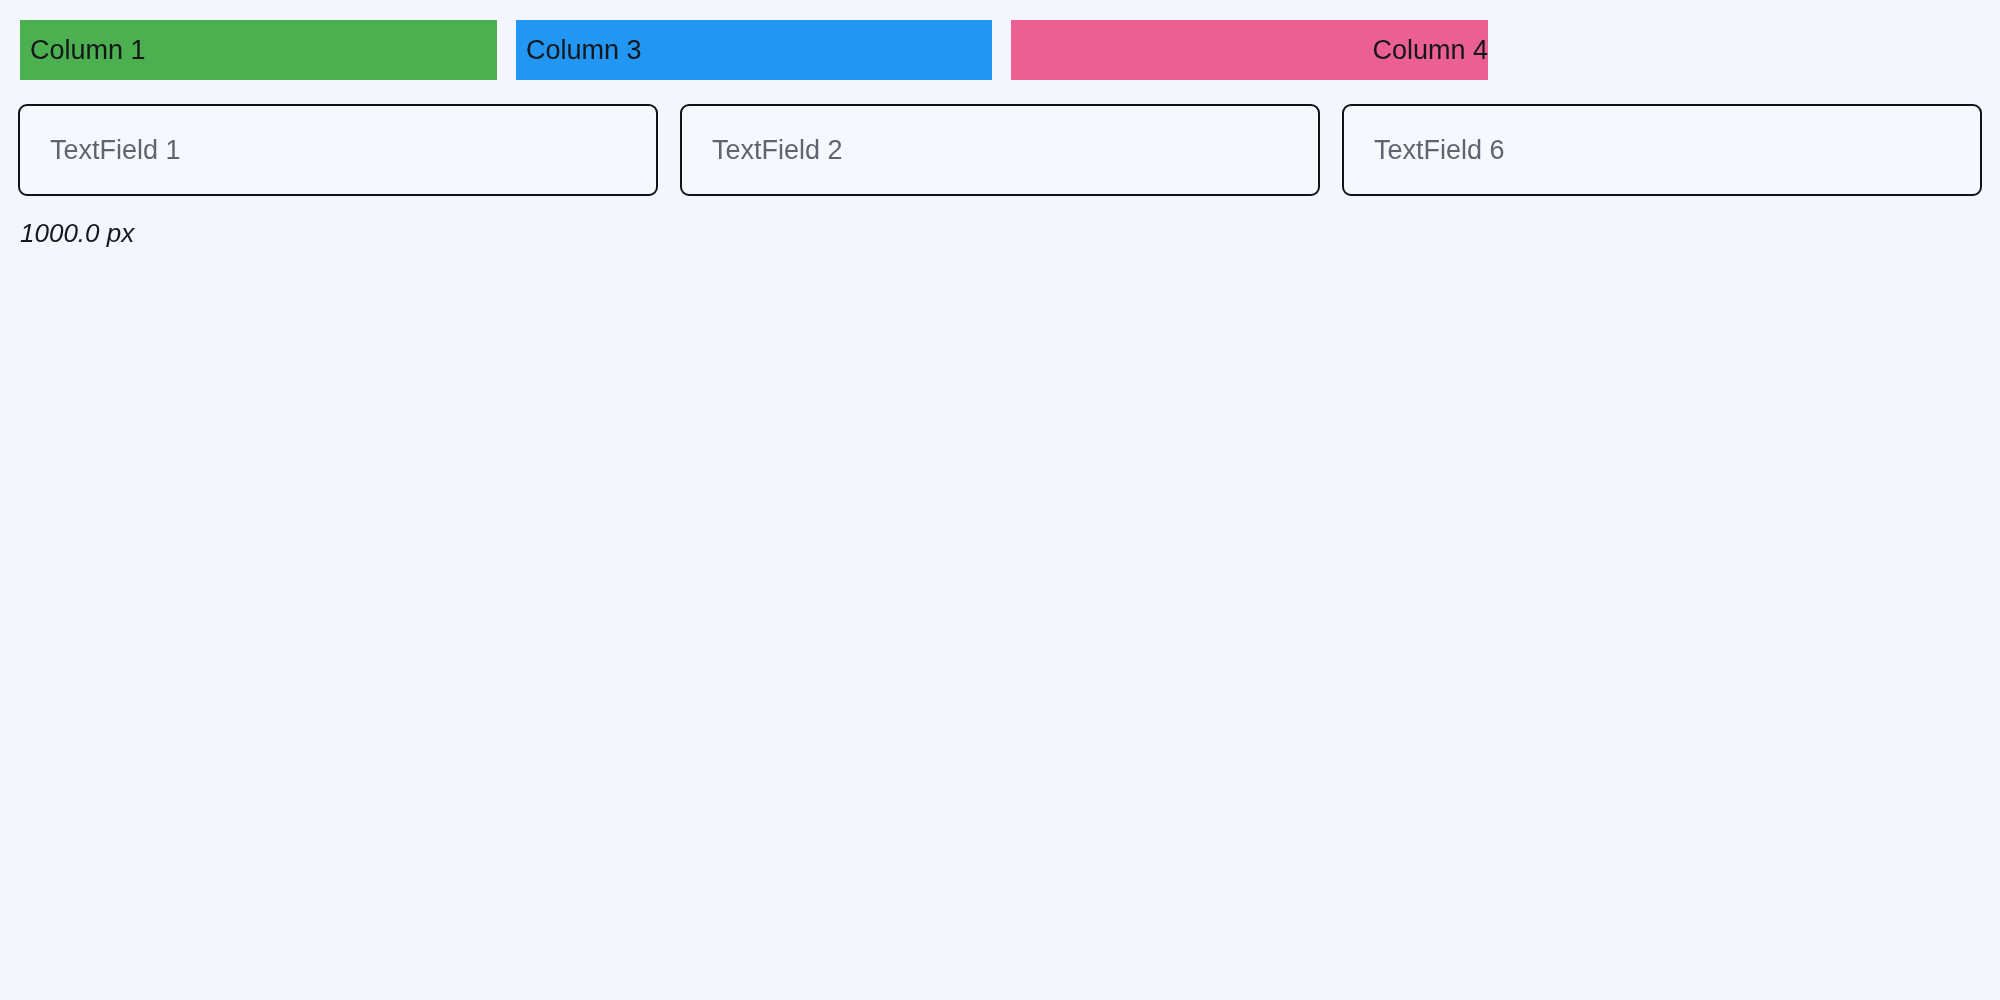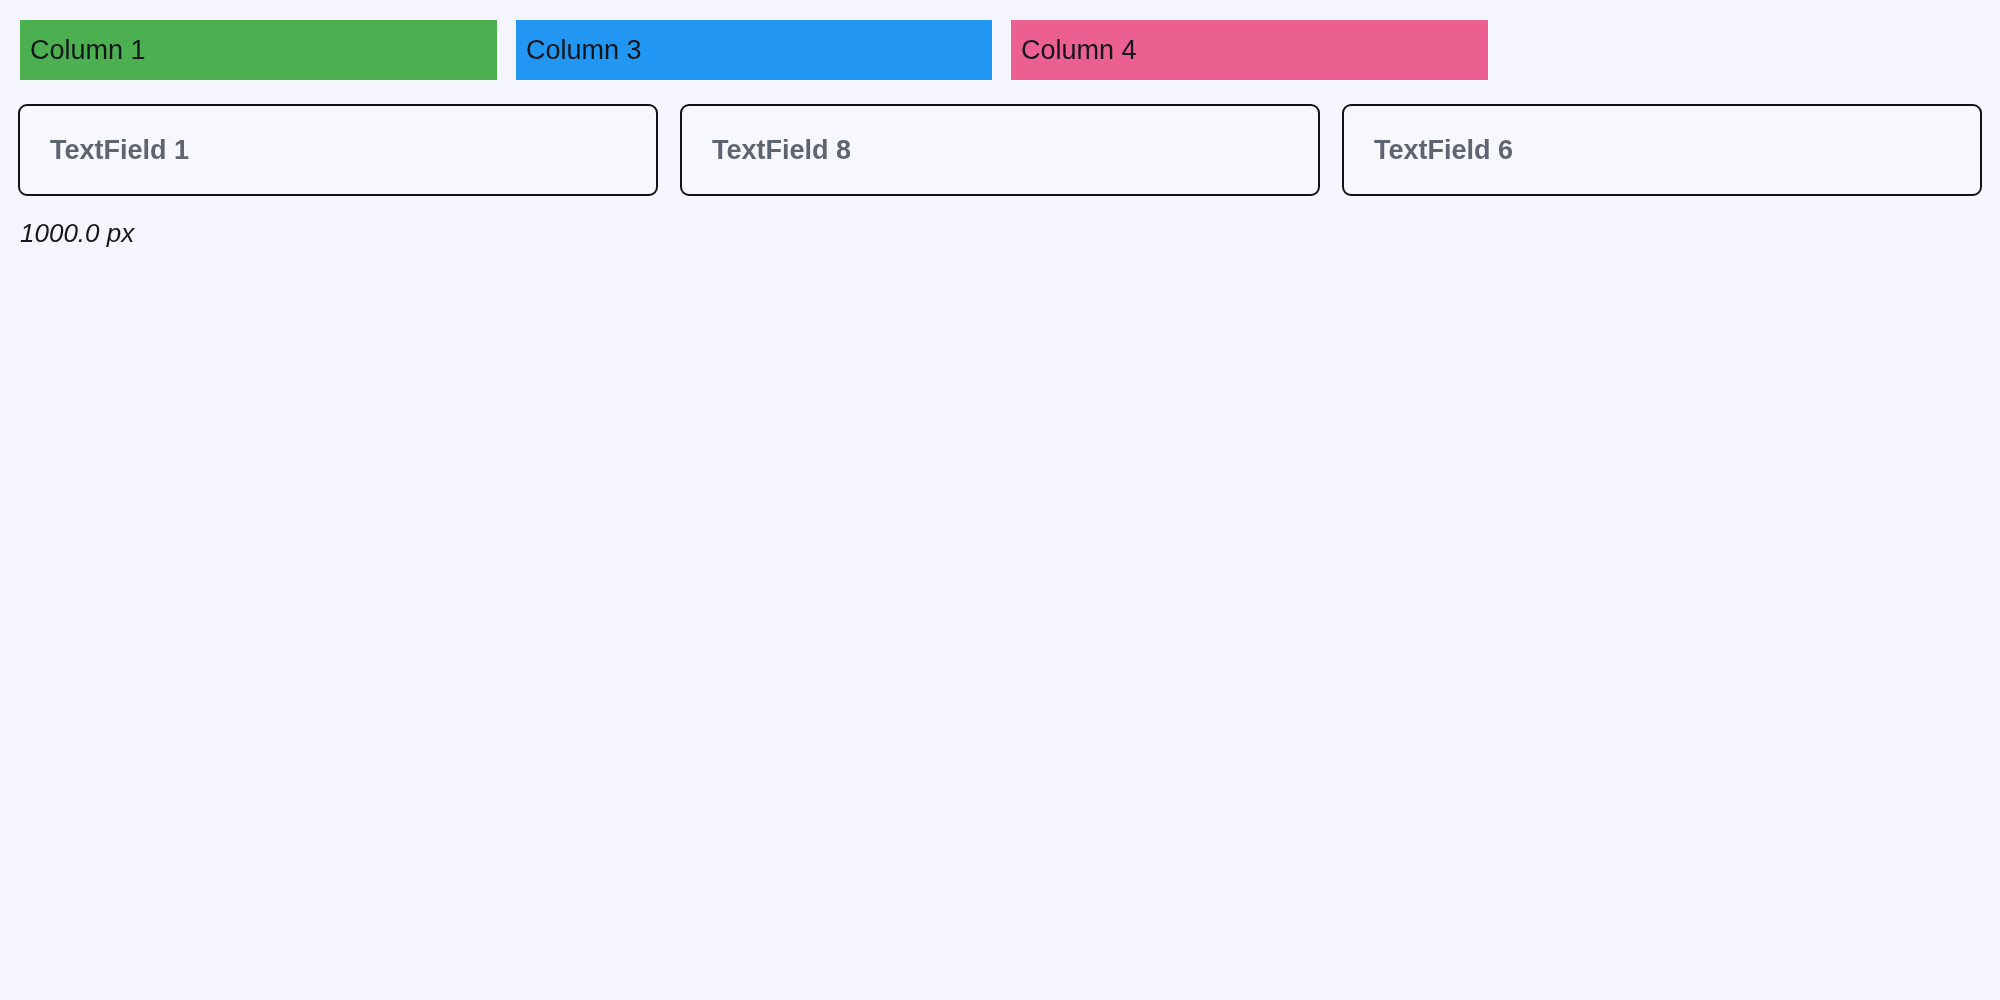--- a/index.html
+++ b/index.html
@@ -46,33 +46,32 @@
     font-size: 27px;
     line-height: 1;
     color: #14161a;
     white-space: nowrap;
   }
 
   
   .col-1 { width: 476px; background: #fae53c; }
   .col-2 { width: 477px; background: #4caf50; }
   .col-3 { width: 476px; background: #2196f3; }
-  .col-4 { width: 477px; background: #ec5f91; }
+  .col-4 { width: 477px; background: #ec5f91; justify-content: flex-end; }
 
   
   .fields-row {
     position: absolute;
     left: 18px;
     top: 104px;
     width: 1964px;
     height: 92px;
     display: flex;
     flex-direction: row;
     gap: 22px;
-    font-weight: bold;
   }
 
   .textfield {
     flex: 1 1 0;
     height: 92px;
     box-sizing: border-box;
     background: #f7f8fd;
     border: 2px solid #111317;
     border-radius: 9px;
     display: flex;
@@ -133,21 +132,21 @@
 
   </div>
 
   <div class="fields-row">
 
     <div class="textfield">
       <span class="textfield-placeholder">TextField 1</span>
     </div>
 
     <div class="textfield">
-      <span class="textfield-placeholder">TextField 8</span>
+      <span class="textfield-placeholder">TextField 2</span>
     </div>
 
     <div class="textfield">
       <span class="textfield-placeholder">TextField 6</span>
     </div>
 
   </div>
 
   <div class="status-label">1000.0 px</div>
 

